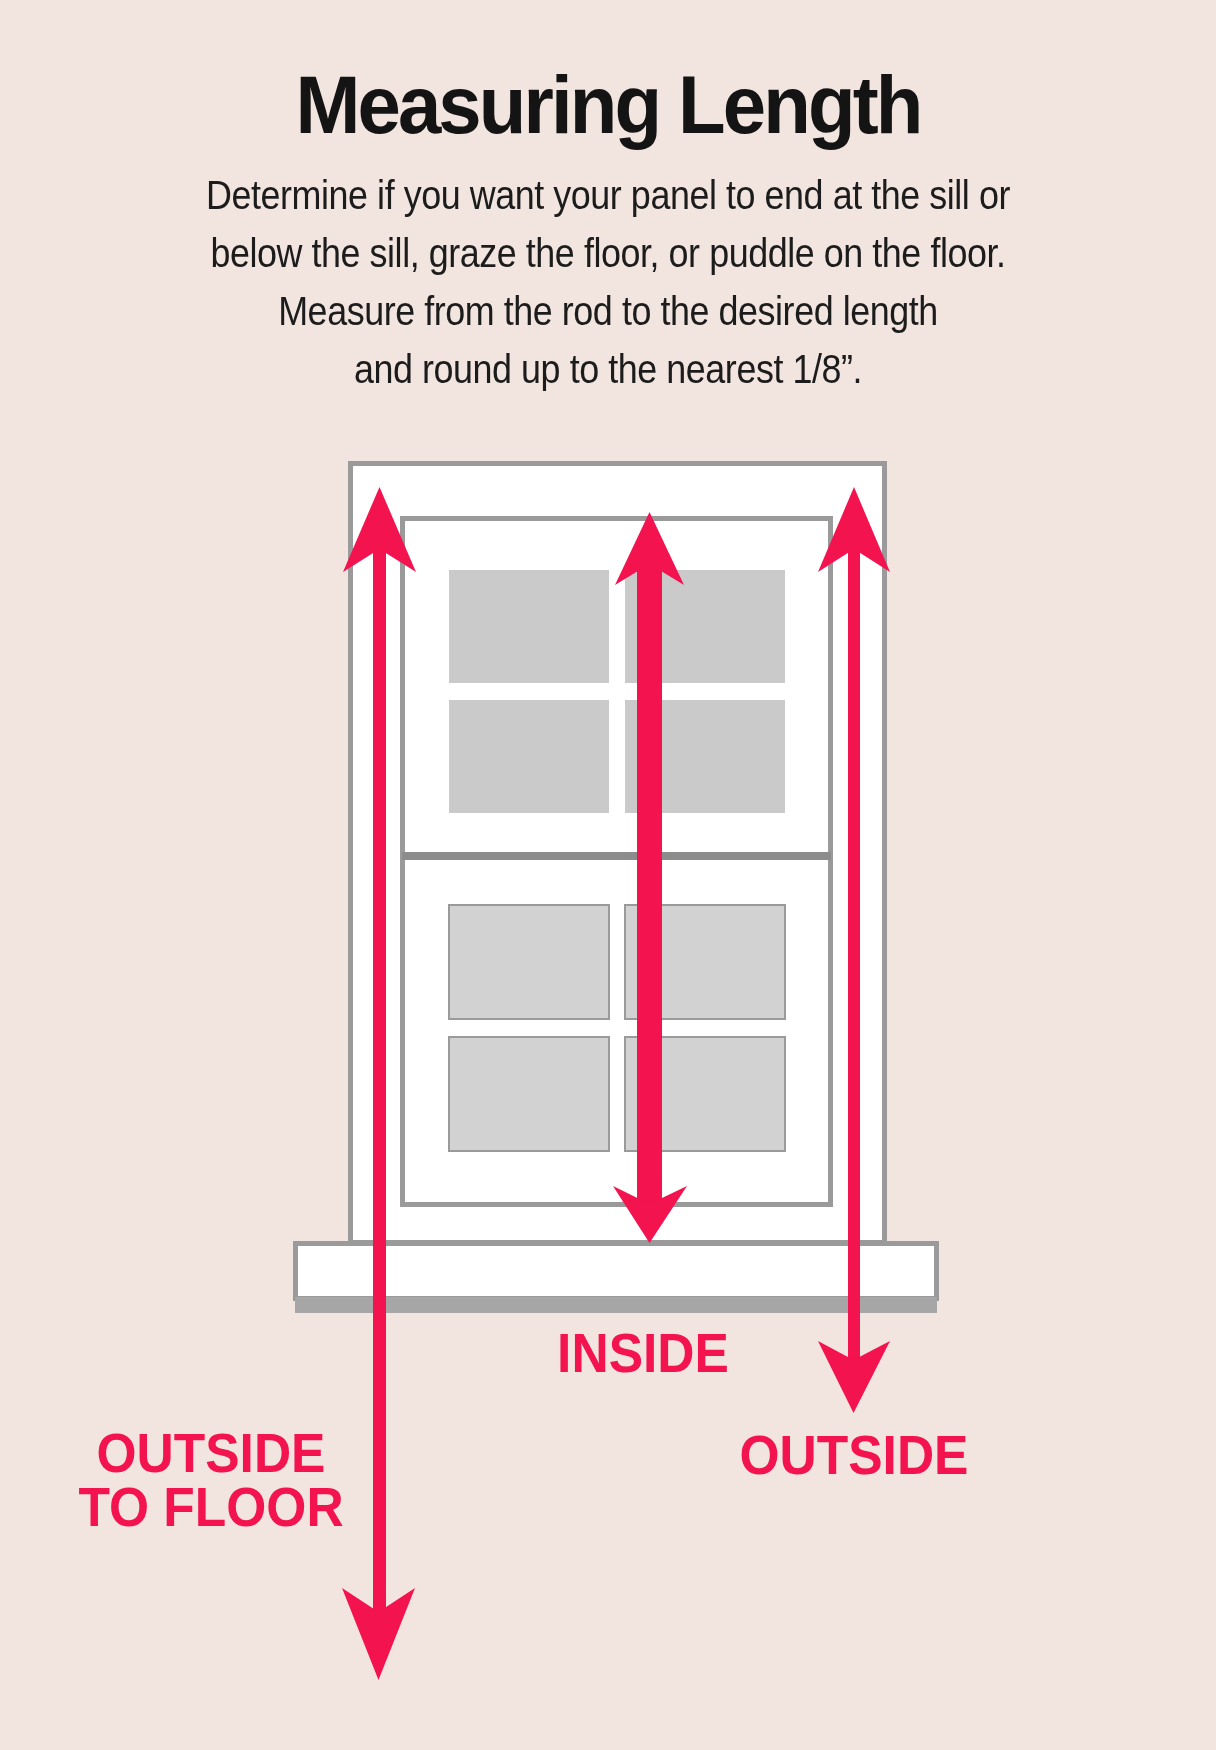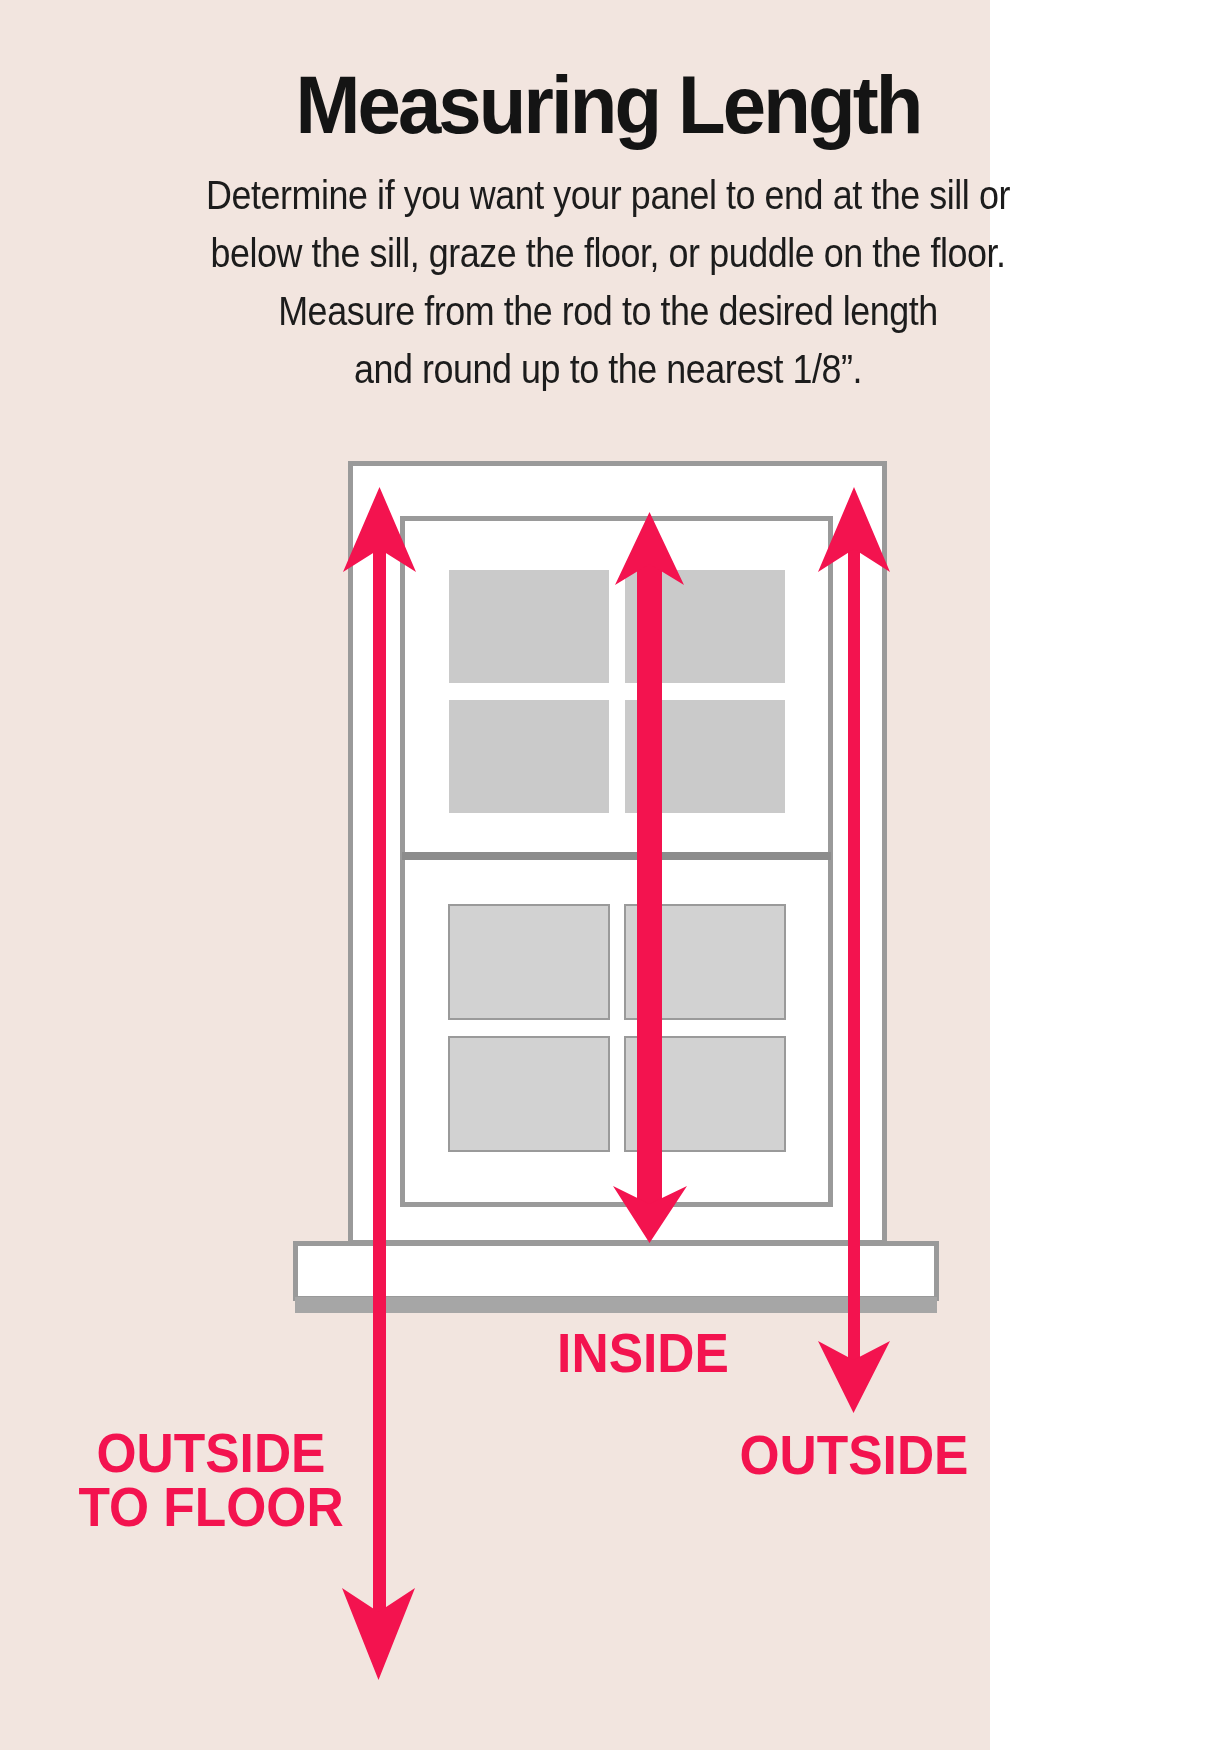--- a/index.html
+++ b/index.html
@@ -1,17 +1,17 @@
 <!DOCTYPE html>
 <html><head>
 <meta charset="utf-8">
 <style>
   html,body{margin:0;padding:0;}
   body{width:1216px;height:1750px;overflow:hidden;font-family:"Liberation Sans",sans-serif;}
-  .canvas{position:relative;width:990px;height:1750px;background:#F2E5DF;}
+  .canvas{position:relative;width:1216px;height:1750px;background:#F2E5DF;}
 
   .title{
     position:absolute;top:62px;left:0;width:1216px;
     text-align:center;color:#141414;
     font-size:82px;font-weight:700;letter-spacing:-3px;line-height:1.05;
     transform:scaleX(.95);transform-origin:50% 0;
   }
   .intro{
     position:absolute;top:166px;left:0;width:1216px;
     text-align:center;color:#1c1c1c;

